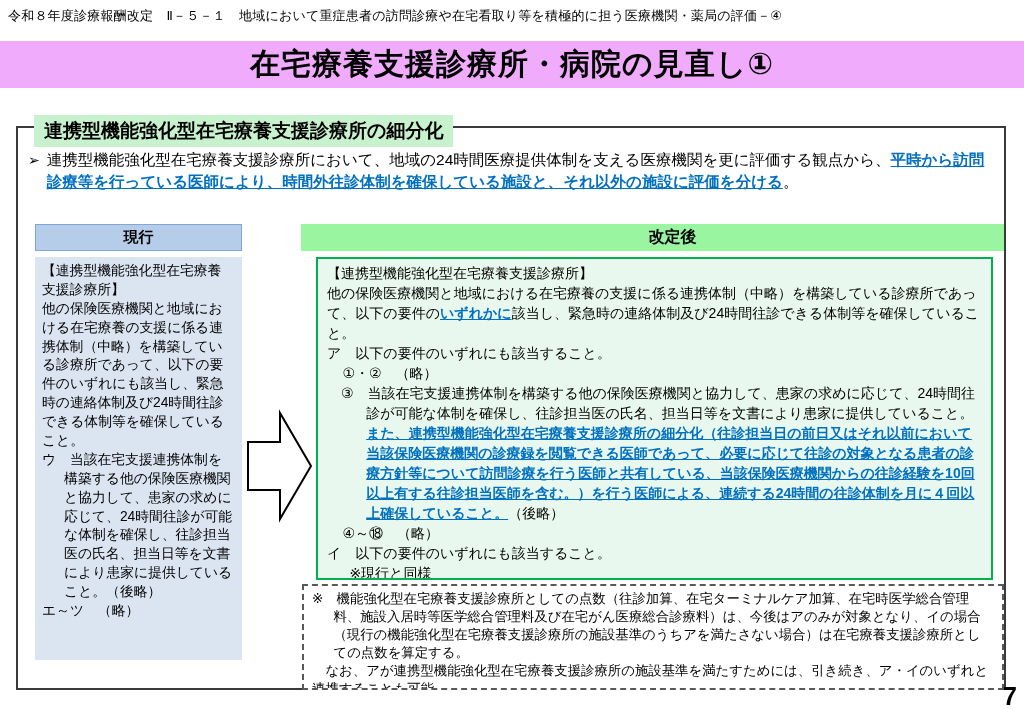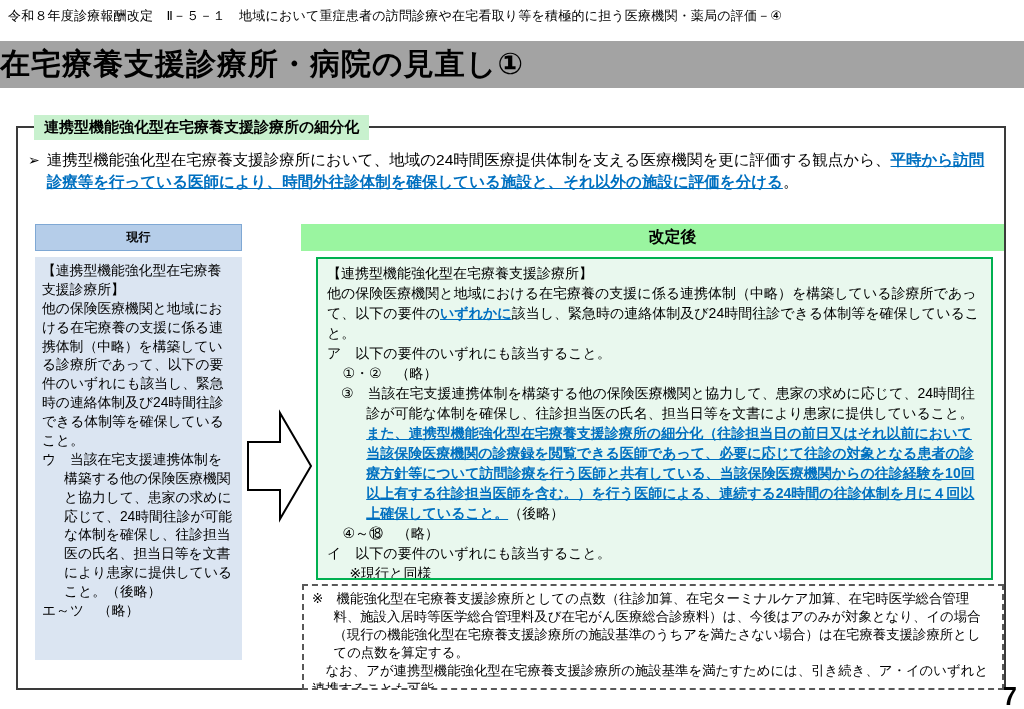--- a/index.html
+++ b/index.html
@@ -19,41 +19,41 @@
     position: absolute;
     top: 7px; left: 8px;
     font-size: 13px;
     white-space: nowrap;
     letter-spacing: 0.2px;
   }
   .title-banner {
     position: absolute;
     top: 41px; left: 0;
     width: 1024px; height: 47px;
-    background: #a3a3a3;
-    display: flex; align-items: center; justify-content: flex-start;
+    background: #f0abfc;
+    display: flex; align-items: center; justify-content: center;
   }
   .title-text {
     font-size: 30px;
     font-weight: bold;
     letter-spacing: 1px;
   }
   .outer-box {
     position: absolute;
     top: 126px; left: 16px;
     width: 990px; height: 564px;
     border: 2px solid #3a3a3a;
     background: #ffffff;
   }
   .section-label {
     position: absolute;
     top: -13px; left: 16px;
     background: #c8f1ce;
     padding: 3px 10px;
-    font-size: 15px;
+    font-size: 19px;
     font-weight: bold;
     z-index: 2;
     white-space: nowrap;
   }
   .lead {
     position: absolute;
     top: 21px; left: 10px;
     width: 968px;
     font-size: 15.5px;
     line-height: 1.44;
@@ -66,21 +66,21 @@
     font-weight: bold;
     text-decoration: underline;
   }
   .current-header {
     position: absolute;
     top: 96px; left: 17px;
     width: 207px; height: 27px;
     background: #b5cde9;
     border: 1px solid #7fa8d4;
     display: flex; align-items: center; justify-content: center;
-    font-size: 12px; font-weight: bold;
+    font-size: 15px; font-weight: bold;
   }
   .current-body {
     position: absolute;
     top: 129px; left: 17px;
     width: 207px; height: 403px;
     background: #dbe5f2;
     padding: 5px 7px;
     font-size: 13.8px;
     line-height: 1.37;
     overflow: hidden;

